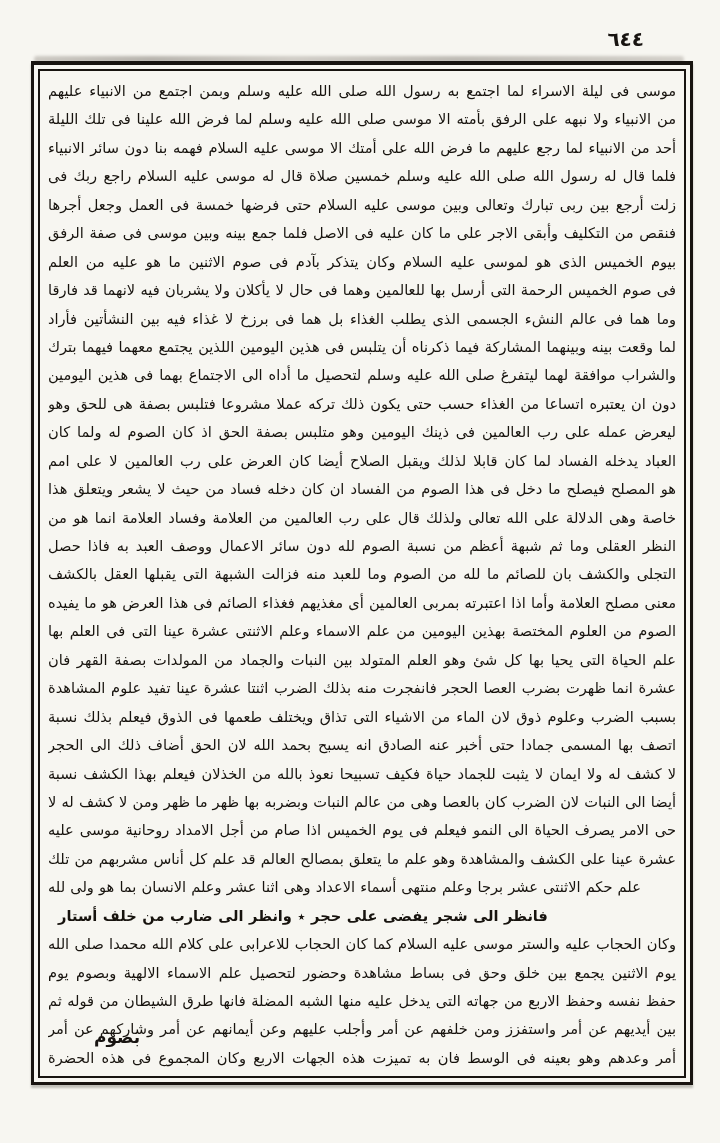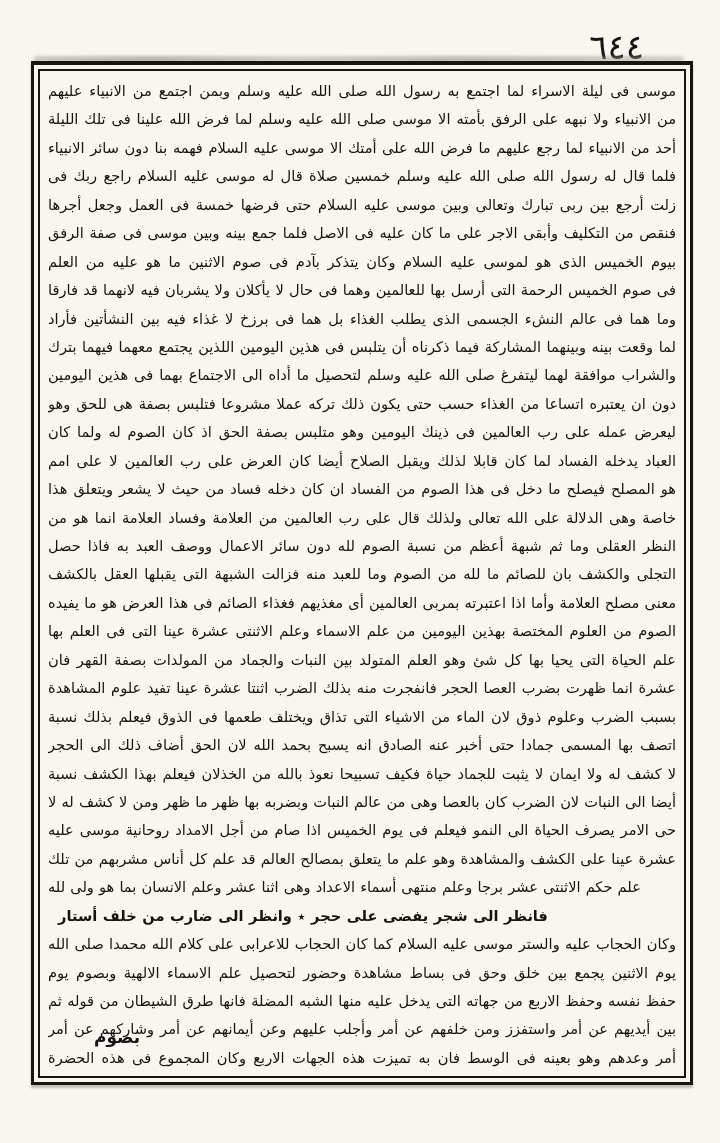--- a/index.html
+++ b/index.html
@@ -6,21 +6,21 @@
   body{
     position:relative;
     width:720px;height:1143px;
     background:#f7f6f1;
     font-family:"DejaVu Sans", sans-serif;
     direction:rtl;
     overflow:hidden;
   }
   .page-number{
     position:absolute;top:27px;right:76px;
-    font-size:34px;font-weight:400;color:#181411;
+    font-size:20px;font-weight:700;color:#181411;
     letter-spacing:1px;
   }
   .smudge-top{
     position:absolute;left:34px;top:56px;width:650px;height:7px;
     background:linear-gradient(90deg,#9a948c 0%,#6b655d 18%,#a39d95 40%,#7a746c 65%,#a8a29a 100%);
     opacity:.45;filter:blur(1.6px);border-radius:3px;
   }
   .frame-outer{
     position:absolute;left:31px;top:61px;width:656px;height:1017px;
     border:3px solid #181410;border-top-width:4px;

